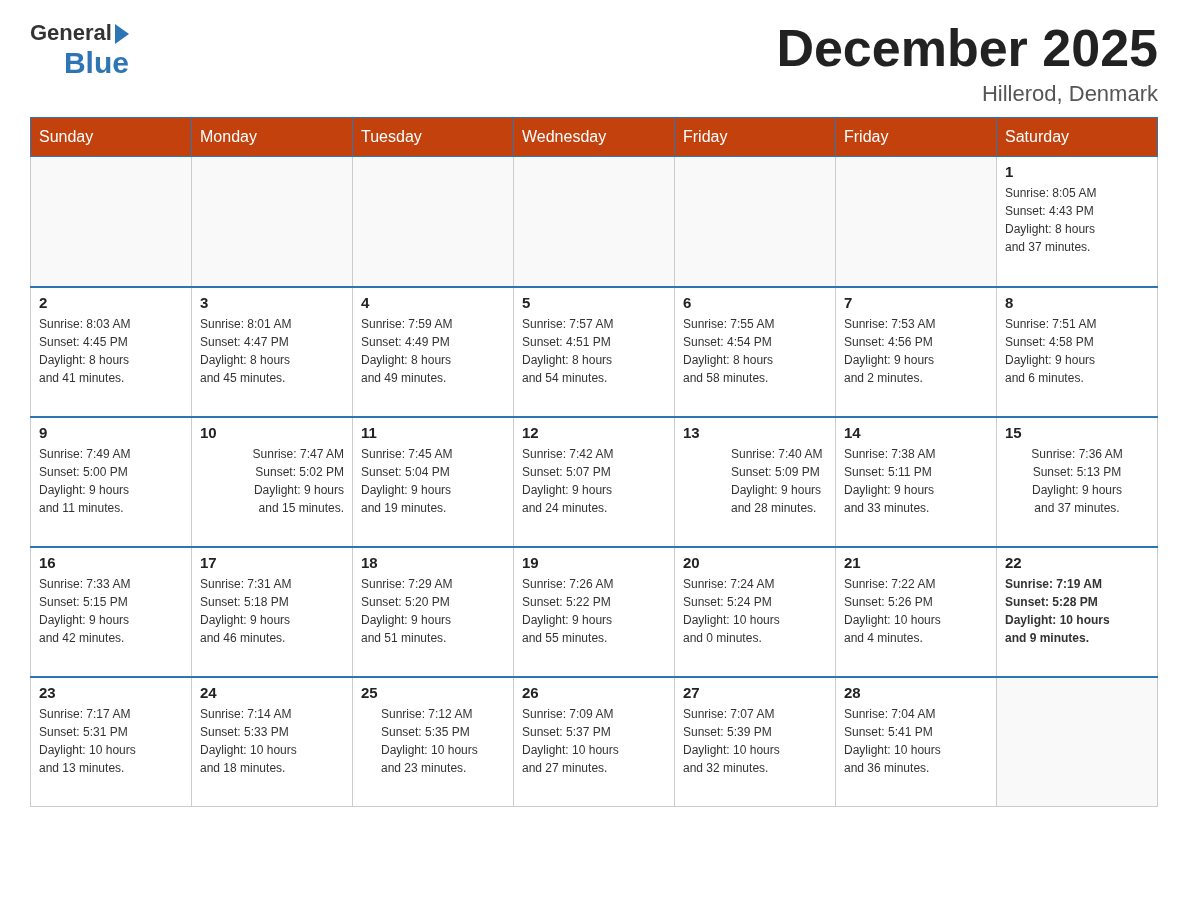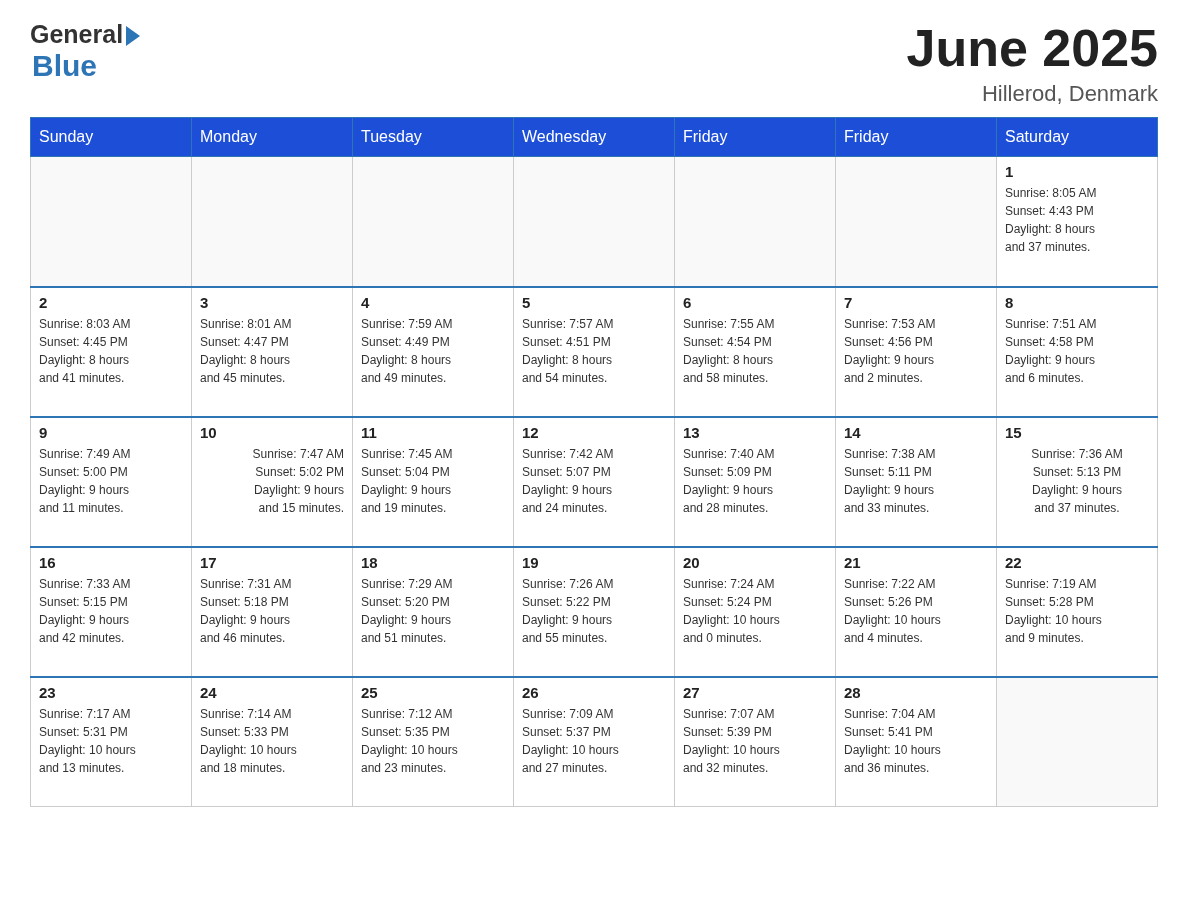--- a/index.html
+++ b/index.html
@@ -29,21 +29,21 @@
       font-size: 22px;
       color: #555;
       margin-top: 4px;
     }
     .calendar {
       width: 100%;
       border-collapse: collapse;
       margin-top: 10px;
     }
     .calendar th {
-      background-color: #1d4ed8;
+      background-color: #c2410c;
       color: #fff;
       padding: 10px 8px;
       text-align: left;
       font-size: 16px;
       font-weight: normal;
       border: 1px solid #2e75b6;
     }
     .calendar td {
       border: 1px solid #ccc;
       vertical-align: top;
@@ -72,54 +72,55 @@
     }
     .logo-wrapper {
       display: flex;
       flex-direction: column;
     }
     .logo-top {
       display: flex;
       align-items: center;
     }
     .logo-general {
-      font-size: 25px;
+      font-size: 22px;
       font-weight: bold;
       color: #333;
     }
     .logo-arrow {
       display: inline-block;
       width: 0;
       height: 0;
       border-left: 14px solid #2e75b6;
       border-top: 10px solid transparent;
       border-bottom: 10px solid transparent;
       margin-left: 3px;
       margin-bottom: -2px;
     }
     .logo-bottom {
       font-size: 30px;
       font-weight: bold;
       color: #2e75b6;
       margin-left: 2px;
+      text-align: right;
     }
   </style>
 </head>
 <body>
 
 <div class="header">
   <div class="logo-wrapper">
     <div class="logo-top">
       <span class="logo-general">General</span>
       <span class="logo-arrow"></span>
     </div>
     <div class="logo-bottom">Blue</div>
   </div>
   <div class="title-area">
-    <div class="month-year">June 2025</div>
+    <div class="month-year">December 2025</div>
     <div class="location">Hillerod, Denmark</div>
   </div>
 </div>
 
 <table class="calendar">
   <thead>
     <tr>
     <th>Sunday</th>
         <th>Monday</th>
         <th>Tuesday</th>
@@ -220,21 +221,21 @@
         </td>
         <td>
           <span class="day-num">12</span>
           <div class="day-info" style="white-space: pre-line;">Sunrise: 7:42 AM
 Sunset: 5:07 PM
 Daylight: 9 hours
 and 24 minutes.</div>
         </td>
         <td>
           <span class="day-num">13</span>
-          <div class="day-info" style="white-space: pre-line;">Sunrise: 7:40 AM
+          <div class="day-info" style="white-space: pre-line; margin-left: 48px;">Sunrise: 7:40 AM
 Sunset: 5:09 PM
 Daylight: 9 hours
 and 28 minutes.</div>
         </td>
         <td>
           <span class="day-num">14</span>
           <div class="day-info" style="white-space: pre-line;">Sunrise: 7:38 AM
 Sunset: 5:11 PM
 Daylight: 9 hours
 and 33 minutes.</div>
@@ -285,21 +286,21 @@
         </td>
         <td>
           <span class="day-num">21</span>
           <div class="day-info" style="white-space: pre-line;">Sunrise: 7:22 AM
 Sunset: 5:26 PM
 Daylight: 10 hours
 and 4 minutes.</div>
         </td>
         <td>
           <span class="day-num">22</span>
-          <div class="day-info" style="white-space: pre-line;">Sunrise: 7:19 AM
+          <div class="day-info" style="white-space: pre-line; font-weight: bold;">Sunrise: 7:19 AM
 Sunset: 5:28 PM
 Daylight: 10 hours
 and 9 minutes.</div>
         </td>
       </tr>
       <tr class="row-top">
         <td>
           <span class="day-num">23</span>
           <div class="day-info" style="white-space: pre-line;">Sunrise: 7:17 AM
 Sunset: 5:31 PM
@@ -308,21 +309,21 @@
         </td>
         <td>
           <span class="day-num">24</span>
           <div class="day-info" style="white-space: pre-line;">Sunrise: 7:14 AM
 Sunset: 5:33 PM
 Daylight: 10 hours
 and 18 minutes.</div>
         </td>
         <td>
           <span class="day-num">25</span>
-          <div class="day-info" style="white-space: pre-line;">Sunrise: 7:12 AM
+          <div class="day-info" style="white-space: pre-line; margin-left: 20px;">Sunrise: 7:12 AM
 Sunset: 5:35 PM
 Daylight: 10 hours
 and 23 minutes.</div>
         </td>
         <td>
           <span class="day-num">26</span>
           <div class="day-info" style="white-space: pre-line;">Sunrise: 7:09 AM
 Sunset: 5:37 PM
 Daylight: 10 hours
 and 27 minutes.</div>

